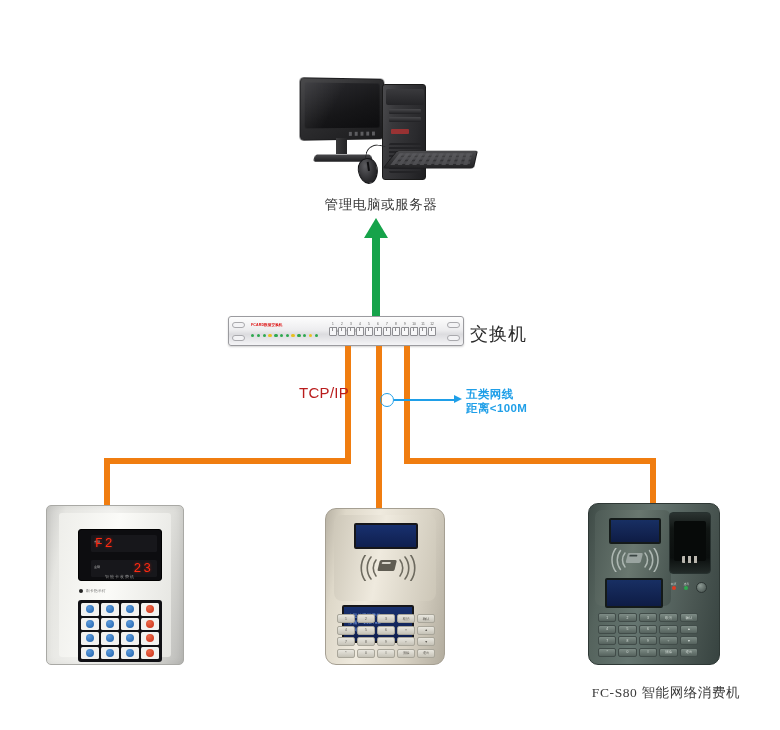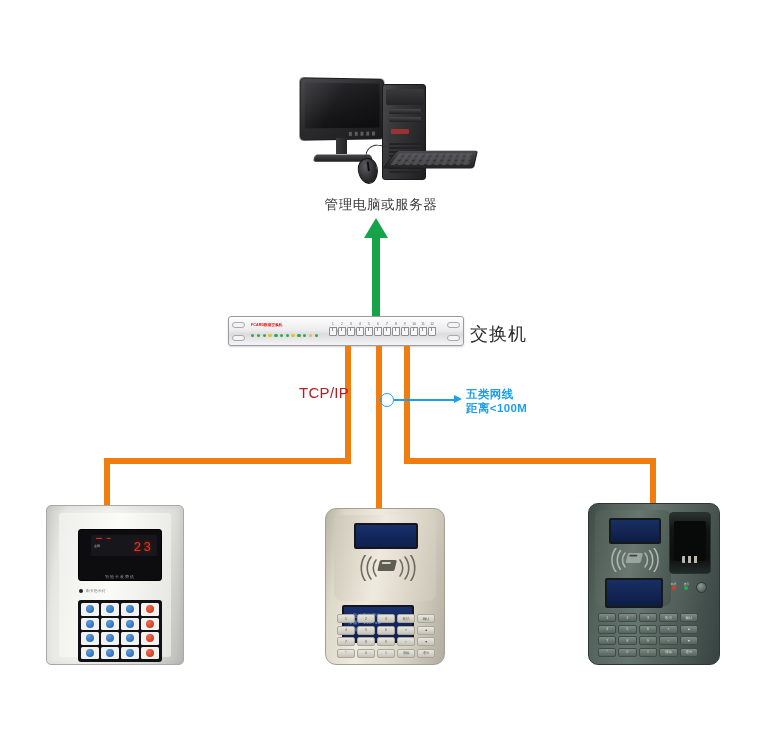--- a/index.html
+++ b/index.html
@@ -160,21 +160,21 @@
     border-radius:5px; border:1px solid #a9a9a5;
     box-shadow: inset 0 0 7px rgba(0,0,0,.07);
   }
   .mp-face { position:absolute; left:12px; top:7px; right:12px; bottom:7px;
     background: linear-gradient(100deg,#eeeeea,#fbfbf8 45%,#e4e4e0);
     border-radius:3px; }
   .mp-lcd { position:absolute; left:19px; top:16px; width:84px; height:52px;
     background:#0d0d10; border-radius:3px; border:1px solid #000;}
   .mp-row { position:absolute; left:12px; width:66px; height:17px;
     background:#17171b; border-radius:1.5px; }
-  .mp-row.r1 { top:5px; } .mp-row.r2 { top:9px; }
+  .mp-row.r1 { top:5px; } .mp-row.r2 { top:30px; }
   .mp-dig { position:absolute; right:4px; top:1px;
     font-family:"Liberation Mono", monospace; font-size:13px; color:#ff2a12;
     letter-spacing:2px; line-height:15px; text-shadow:0 0 3px #ff2a1288; }
   .mp-row.r1 .mp-dig { right:auto; left:4px; }
   .mp-tag { position:absolute; left:3px; top:5px; font-size:3px; color:#bbb; line-height:4px;}
   .mp-lcdtext { position:absolute; left:0; bottom:1px; width:100%; text-align:center;
     font-size:4px; color:#9a9a9a; letter-spacing:1px; }
   .mp-ind { position:absolute; left:20px; top:76px; display:flex; align-items:center; gap:3px;}
   .mp-ind i { width:4px;height:4px;border-radius:50%;background:#222;display:block;}
   .mp-ind span { font-size:3.6px; color:#666; letter-spacing:.4px;}
@@ -558,14 +558,15 @@
           <div class="s8-key">÷</div>
           <div class="s8-key">▼</div>
           <div class="s8-key">*</div>
           <div class="s8-key">0</div>
           <div class="s8-key">#</div>
           <div class="s8-key">清除</div>
           <div class="s8-key">退出</div>
         </div>
     </div>
   </div>
+  <div class="caption" style="left:560px; top:684px; width:212px;">FC-S80 智能网络消费机</div>
 
 </div>
 
 </body></html>

